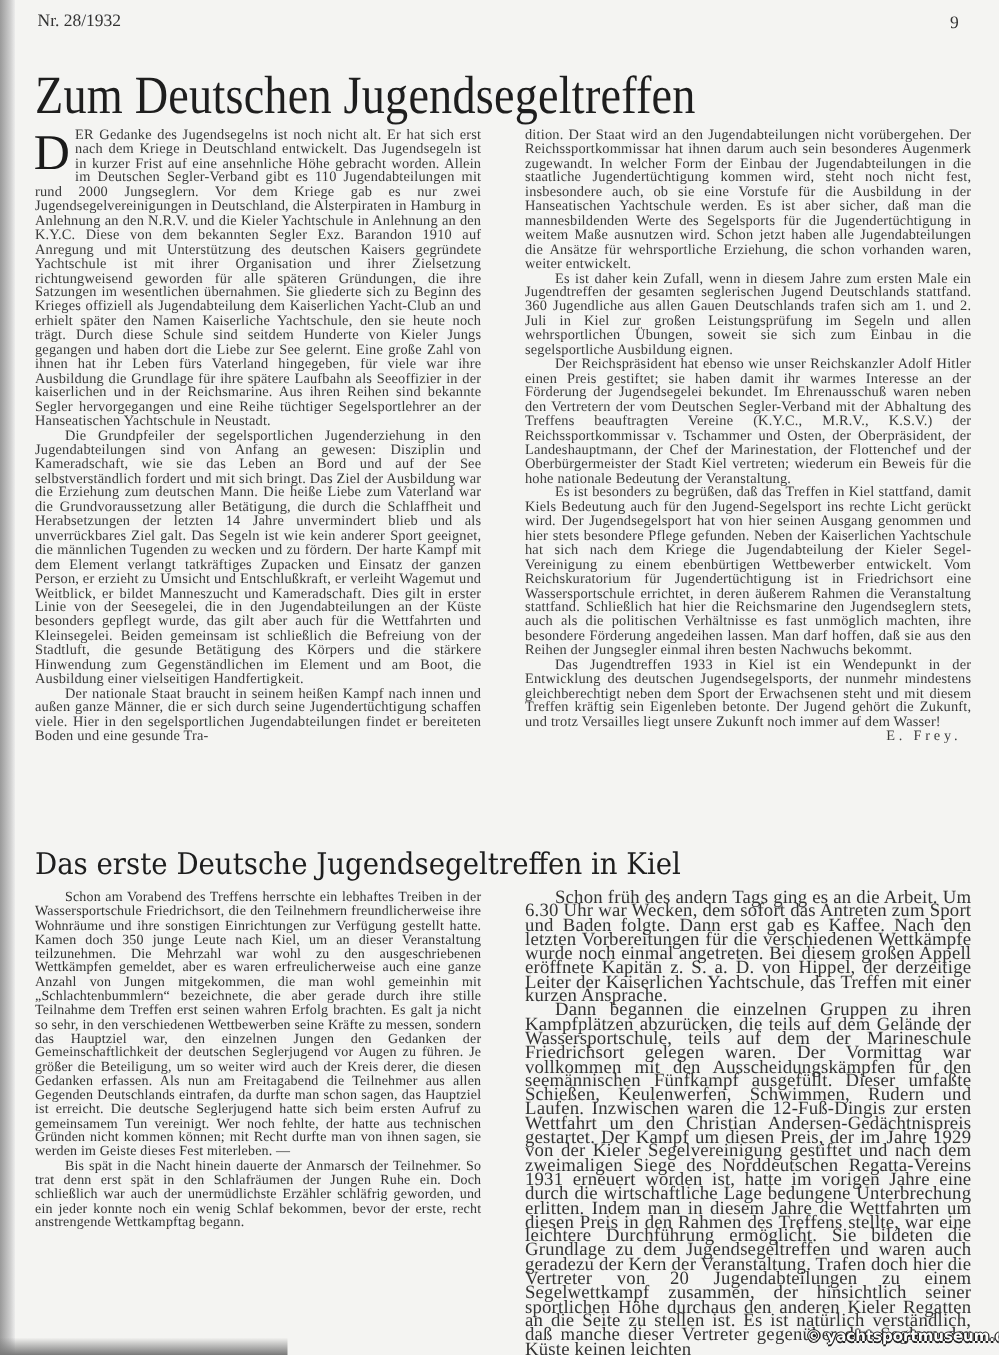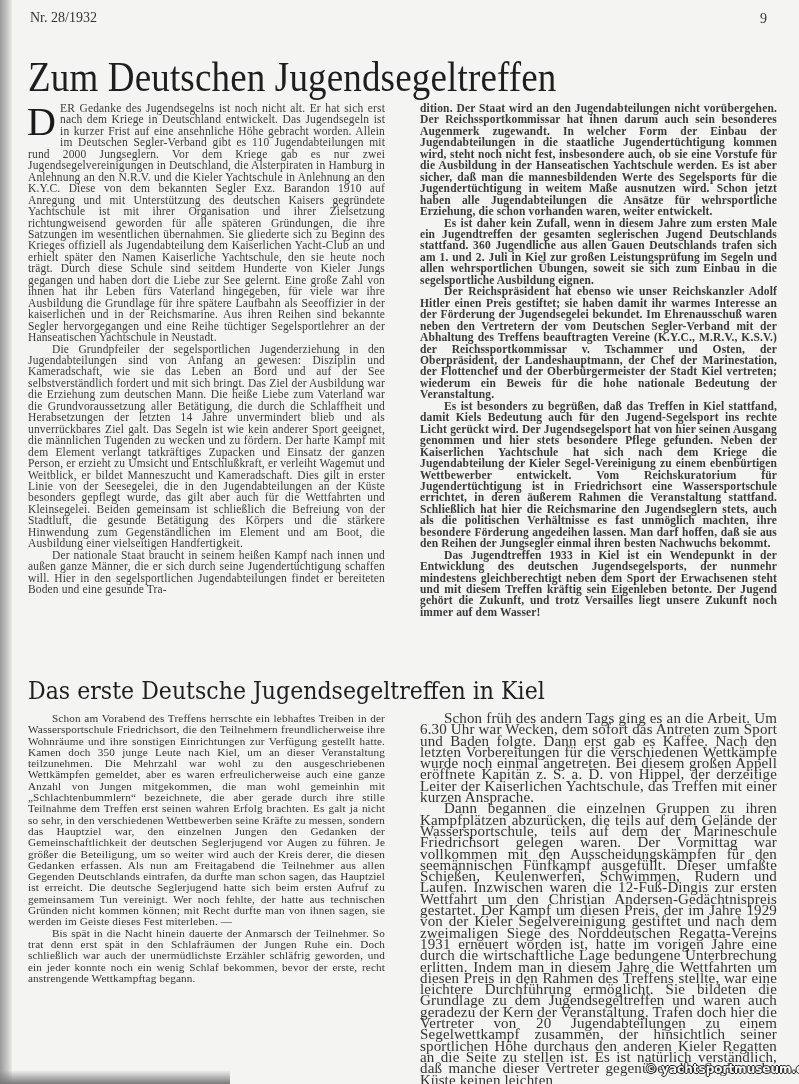--- a/index.html
+++ b/index.html
@@ -37,21 +37,21 @@
     position: absolute;
     font-family: "Liberation Serif", serif;
     font-size: 11.5px; line-height: 11.45px;
     text-align: justify; color: #3a3a3a;
     letter-spacing: 0.15px;
   }
   .col p { margin: 0; }
   .col p.indent { text-indent: 24px; }
   .col p.noind { text-indent: 0; }
   .c1 { left: 28px; top: 103px; width: 357px; }
-  .c2 { left: 420px; top: 103px; width: 357px; font-weight: bold; }
+  .c2 { left: 420px; top: 103px; width: 357px; }
   .dropcap {
     float: left; font-size: 40px; line-height: 34px;
     margin: 2px 4px 0 -1px; color: #1a1a1a;
     font-family: "Liberation Serif", serif;
   }
   .signature {
     text-align: right; letter-spacing: 3px; padding-right: 8px;
   }
   .title2 {
     position: absolute; left: 28px; top: 677px; margin: 0;
@@ -75,29 +75,30 @@
 <div class="binding-edge"></div>
 
 <div class="issue">Nr. 28/1932</div>
 <div class="page-no">9</div>
 
 <h1 class="title1">Zum Deutschen Jugendsegeltreffen</h1>
 
 <div class="col c1">
   <p class="noind"><span class="dropcap">D</span><span>ER Gedanke des Jugendsegelns ist noch nicht alt. Er hat sich erst nach dem Kriege in Deutschland entwickelt. Das Jugendsegeln ist in kurzer Frist auf eine ansehnliche Höhe gebracht worden. Allein im Deutschen Segler-Verband gibt es 110 Jugendabteilungen mit rund 2000 Jungseglern. Vor dem Kriege gab es nur zwei Jugendsegelvereinigungen in Deutschland, die Alsterpiraten in Hamburg in Anlehnung an den N.R.V. und die Kieler Yachtschule in Anlehnung an den K.Y.C. Diese von dem bekannten Segler Exz. Barandon 1910 auf Anregung und mit Unterstützung des deutschen Kaisers gegründete Yachtschule ist mit ihrer Organisation und ihrer Zielsetzung richtungweisend geworden für alle späteren Gründungen, die ihre Satzungen im wesentlichen übernahmen. Sie gliederte sich zu Beginn des Krieges offiziell als Jugendabteilung dem Kaiserlichen Yacht-Club an und erhielt später den Namen Kaiserliche Yachtschule, den sie heute noch trägt. Durch diese Schule sind seitdem Hunderte von Kieler Jungs gegangen und haben dort die Liebe zur See gelernt. Eine große Zahl von ihnen hat ihr Leben fürs Vaterland hingegeben, für viele war ihre Ausbildung die Grundlage für ihre spätere Laufbahn als Seeoffizier in der kaiserlichen und in der Reichsmarine. Aus ihren Reihen sind bekannte Segler hervorgegangen und eine Reihe tüchtiger Segelsportlehrer an der Hanseatischen Yachtschule in Neustadt.</span></p>
   <p class="indent">Die Grundpfeiler der segelsportlichen Jugenderziehung in den Jugendabteilungen sind von Anfang an gewesen: Disziplin und Kameradschaft, wie sie das Leben an Bord und auf der See selbstverständlich fordert und mit sich bringt. Das Ziel der Ausbildung war die Erziehung zum deutschen Mann. Die heiße Liebe zum Vaterland war die Grundvoraussetzung aller Betätigung, die durch die Schlaffheit und Herabsetzungen der letzten 14 Jahre unvermindert blieb und als unverrückbares Ziel galt. Das Segeln ist wie kein anderer Sport geeignet, die männlichen Tugenden zu wecken und zu fördern. Der harte Kampf mit dem Element verlangt tatkräftiges Zupacken und Einsatz der ganzen Person, er erzieht zu Umsicht und Entschlußkraft, er verleiht Wagemut und Weitblick, er bildet Manneszucht und Kameradschaft. Dies gilt in erster Linie von der Seesegelei, die in den Jugendabteilungen an der Küste besonders gepflegt wurde, das gilt aber auch für die Wettfahrten und Kleinsegelei. Beiden gemeinsam ist schließlich die Befreiung von der Stadtluft, die gesunde Betätigung des Körpers und die stärkere Hinwendung zum Gegenständlichen im Element und am Boot, die Ausbildung einer vielseitigen Handfertigkeit.</p>
-  <p class="indent">Der nationale Staat braucht in seinem heißen Kampf nach innen und außen ganze Männer, die er sich durch seine Jugendertüchtigung schaffen will. Hier in den segelsportlichen Jugendabteilungen findet er bereiteten Boden und eine gesunde Tra-</p>
+  <p class="indent">Der nationale Staat braucht in seinem heißen Kampf nach innen und außen ganze Männer, die er sich durch seine Jugendertüchtigung schaffen viele. Hier in den segelsportlichen Jugendabteilungen findet er bereiteten Boden und eine gesunde Tra-</p>
 </div>
 
 <div class="col c2">
   <p class="noind">dition. Der Staat wird an den Jugendabteilungen nicht vorübergehen. Der Reichssportkommissar hat ihnen darum auch sein besonderes Augenmerk zugewandt. In welcher Form der Einbau der Jugendabteilungen in die staatliche Jugendertüchtigung kommen wird, steht noch nicht fest, insbesondere auch, ob sie eine Vorstufe für die Ausbildung in der Hanseatischen Yachtschule werden. Es ist aber sicher, daß man die mannesbildenden Werte des Segelsports für die Jugendertüchtigung in weitem Maße ausnutzen wird. Schon jetzt haben alle Jugendabteilungen die Ansätze für wehrsportliche Erziehung, die schon vorhanden waren, weiter entwickelt.</p>
   <p class="indent">Es ist daher kein Zufall, wenn in diesem Jahre zum ersten Male ein Jugendtreffen der gesamten seglerischen Jugend Deutschlands stattfand. 360 Jugendliche aus allen Gauen Deutschlands trafen sich am 1. und 2. Juli in Kiel zur großen Leistungsprüfung im Segeln und allen wehrsportlichen Übungen, soweit sie sich zum Einbau in die segelsportliche Ausbildung eignen.</p>
   <p class="indent">Der Reichspräsident hat ebenso wie unser Reichskanzler Adolf Hitler einen Preis gestiftet; sie haben damit ihr warmes Interesse an der Förderung der Jugendsegelei bekundet. Im Ehrenausschuß waren neben den Vertretern der vom Deutschen Segler-Verband mit der Abhaltung des Treffens beauftragten Vereine (K.Y.C., M.R.V., K.S.V.) der Reichssportkommissar v. Tschammer und Osten, der Oberpräsident, der Landeshauptmann, der Chef der Marinestation, der Flottenchef und der Oberbürgermeister der Stadt Kiel vertreten; wiederum ein Beweis für die hohe nationale Bedeutung der Veranstaltung.</p>
   <p class="indent">Es ist besonders zu begrüßen, daß das Treffen in Kiel stattfand, damit Kiels Bedeutung auch für den Jugend-Segelsport ins rechte Licht gerückt wird. Der Jugendsegelsport hat von hier seinen Ausgang genommen und hier stets besondere Pflege gefunden. Neben der Kaiserlichen Yachtschule hat sich nach dem Kriege die Jugendabteilung der Kieler Segel-Vereinigung zu einem ebenbürtigen Wettbewerber entwickelt. Vom Reichskuratorium für Jugendertüchtigung ist in Friedrichsort eine Wassersportschule errichtet, in deren äußerem Rahmen die Veranstaltung stattfand. Schließlich hat hier die Reichsmarine den Jugendseglern stets, auch als die politischen Verhältnisse es fast unmöglich machten, ihre besondere Förderung angedeihen lassen. Man darf hoffen, daß sie aus den Reihen der Jungsegler einmal ihren besten Nachwuchs bekommt.</p>
   <p class="indent">Das Jugendtreffen 1933 in Kiel ist ein Wendepunkt in der Entwicklung des deutschen Jugendsegelsports, der nunmehr mindestens gleichberechtigt neben dem Sport der Erwachsenen steht und mit diesem Treffen kräftig sein Eigenleben betonte. Der Jugend gehört die Zukunft, und trotz Versailles liegt unsere Zukunft noch immer auf dem Wasser!</p>
+  <p class="signature">E. Frey.</p>
 </div>
 
 <h2 class="title2">Das erste Deutsche Jugendsegeltreffen in Kiel</h2>
 
 <div class="col c3">
   <p class="indent">Schon am Vorabend des Treffens herrschte ein lebhaftes Treiben in der Wassersportschule Friedrichsort, die den Teilnehmern freundlicherweise ihre Wohnräume und ihre sonstigen Einrichtungen zur Verfügung gestellt hatte. Kamen doch 350 junge Leute nach Kiel, um an dieser Veranstaltung teilzunehmen. Die Mehrzahl war wohl zu den ausgeschriebenen Wettkämpfen gemeldet, aber es waren erfreulicherweise auch eine ganze Anzahl von Jungen mitgekommen, die man wohl gemeinhin mit „Schlachtenbummlern“ bezeichnete, die aber gerade durch ihre stille Teilnahme dem Treffen erst seinen wahren Erfolg brachten. Es galt ja nicht so sehr, in den verschiedenen Wettbewerben seine Kräfte zu messen, sondern das Hauptziel war, den einzelnen Jungen den Gedanken der Gemeinschaftlichkeit der deutschen Seglerjugend vor Augen zu führen. Je größer die Beteiligung, um so weiter wird auch der Kreis derer, die diesen Gedanken erfassen. Als nun am Freitagabend die Teilnehmer aus allen Gegenden Deutschlands eintrafen, da durfte man schon sagen, das Hauptziel ist erreicht. Die deutsche Seglerjugend hatte sich beim ersten Aufruf zu gemeinsamem Tun vereinigt. Wer noch fehlte, der hatte aus technischen Gründen nicht kommen können; mit Recht durfte man von ihnen sagen, sie werden im Geiste dieses Fest miterleben. —</p>
   <p class="indent">Bis spät in die Nacht hinein dauerte der Anmarsch der Teilnehmer. So trat denn erst spät in den Schlafräumen der Jungen Ruhe ein. Doch schließlich war auch der unermüdlichste Erzähler schläfrig geworden, und ein jeder konnte noch ein wenig Schlaf bekommen, bevor der erste, recht anstrengende Wettkampftag begann.</p>
 </div>
 
 <div class="col c4">

